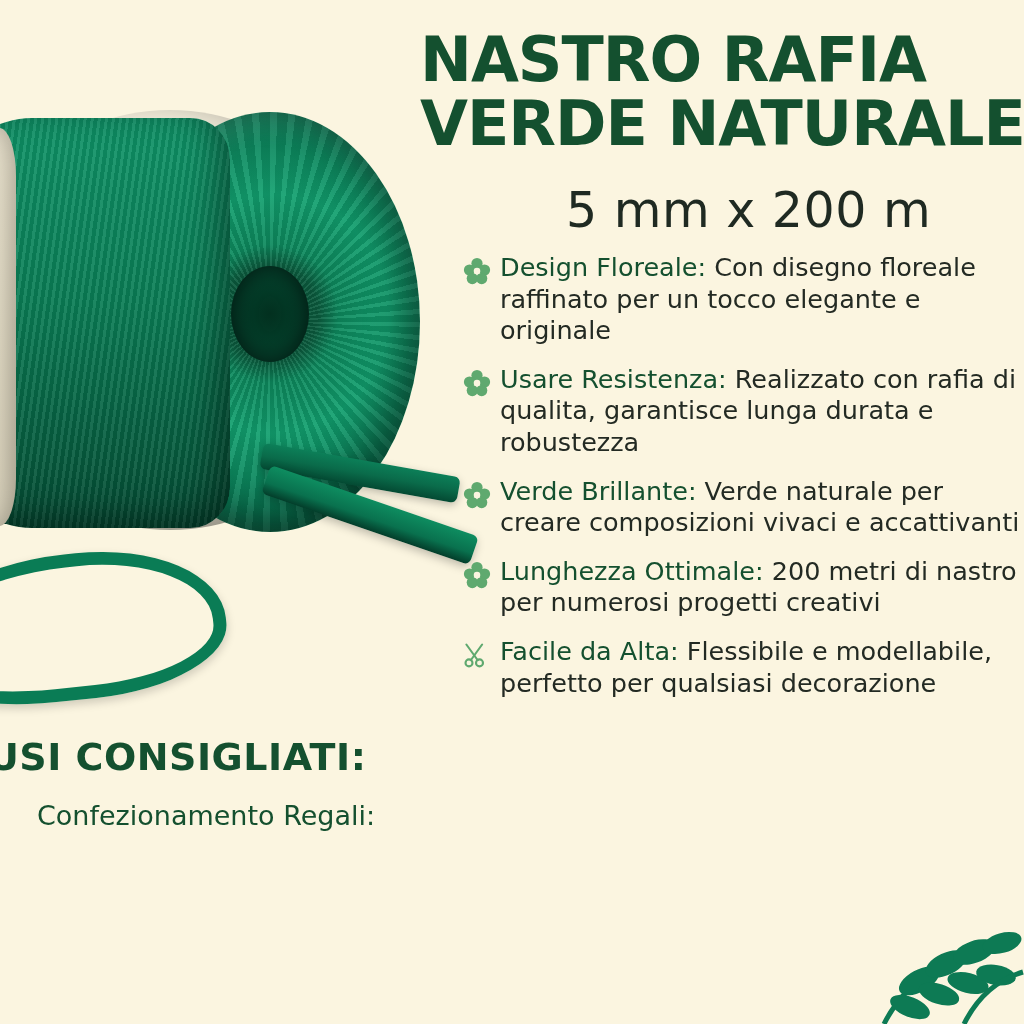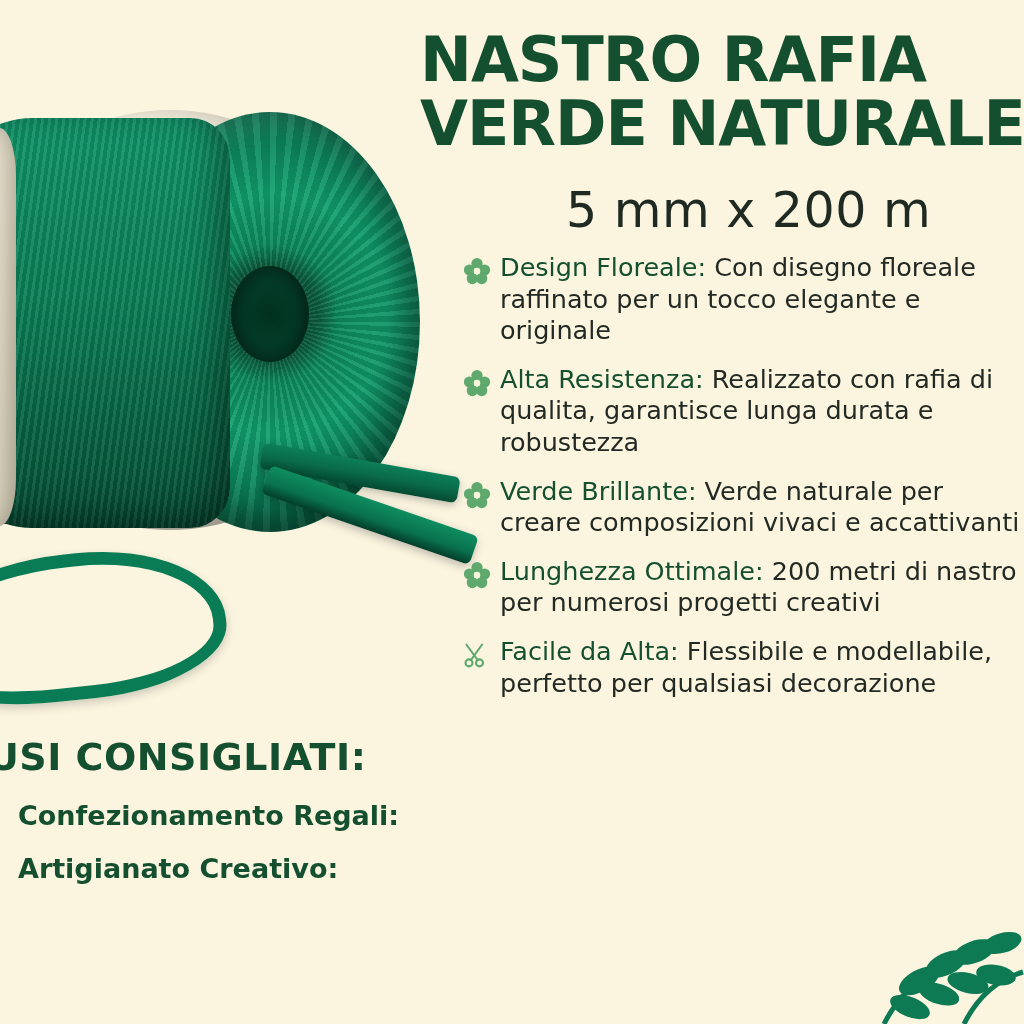--- a/index.html
+++ b/index.html
@@ -193,24 +193,25 @@
     white-space: nowrap;
   }
   .uses-list {
     position: absolute;
     left: 18px;
     top: 800px;
     width: 430px;
   }
   .use-item {
     font-size: 27px;
-    font-weight: bold;
+    font-weight: normal;
     color: #14502f;
     margin-bottom: 22px;
     white-space: nowrap;
+    margin-left: 19px;
   }
 
   
   .branch {
     position: absolute;
     right: 0;
     bottom: 0;
     width: 290px;
     height: 180px;
   }
@@ -270,21 +271,21 @@
             <circle cx="16" cy="8" r="6"></circle>
               <circle cx="8" cy="15" r="6"></circle>
             <circle cx="24" cy="15" r="6"></circle>
               <circle cx="11" cy="24" r="6"></circle>
             <circle cx="21" cy="24" r="6"></circle>
           </g>
           <circle cx="16" cy="16" r="3.5" fill="#fbf5e0"></circle>
         </svg>
       </span>
       <span class="feat-text">
-        <b>Alta Resistenza:</b>
+        <b>Usare Resistenza:</b>
         <span>Realizzato con rafia di qualita, garantisce lunga durata e robustezza</span>
       </span>
     </div>
 
     <div class="feature">
       <span class="feat-icon">
         <svg width="30" height="30" viewBox="0 0 32 32">
           <g fill="#5fa96f">
             <circle cx="16" cy="8" r="6"></circle>
               <circle cx="8" cy="15" r="6"></circle>
@@ -333,21 +334,20 @@
         <b>Facile da Alta:</b>
         <span>Flessibile e modellabile, perfetto per qualsiasi decorazione</span>
       </span>
     </div>
 
   </div>
 
   <div class="uses-title">USI CONSIGLIATI:</div>
   <div class="uses-list">
     <div class="use-item">Confezionamento Regali:</div>
-    <div class="use-item">Artigianato Creativo:</div>
   </div>
 
   <div class="branch">
     <svg width="290" height="180" viewBox="0 0 290 180">
       <g fill="#0d7a54">
         <path d="M150 180 C170 140 210 110 275 95" stroke="#0d7a54" stroke-width="5" fill="none"></path>
         <ellipse cx="185" cy="137" rx="22" ry="11" transform="rotate(-28 185 137)"></ellipse>
         <ellipse cx="212" cy="120" rx="22" ry="11" transform="rotate(-25 212 120)"></ellipse>
         <ellipse cx="240" cy="108" rx="22" ry="11" transform="rotate(-20 240 108)"></ellipse>
         <ellipse cx="268" cy="99" rx="20" ry="10" transform="rotate(-16 268 99)"></ellipse>

